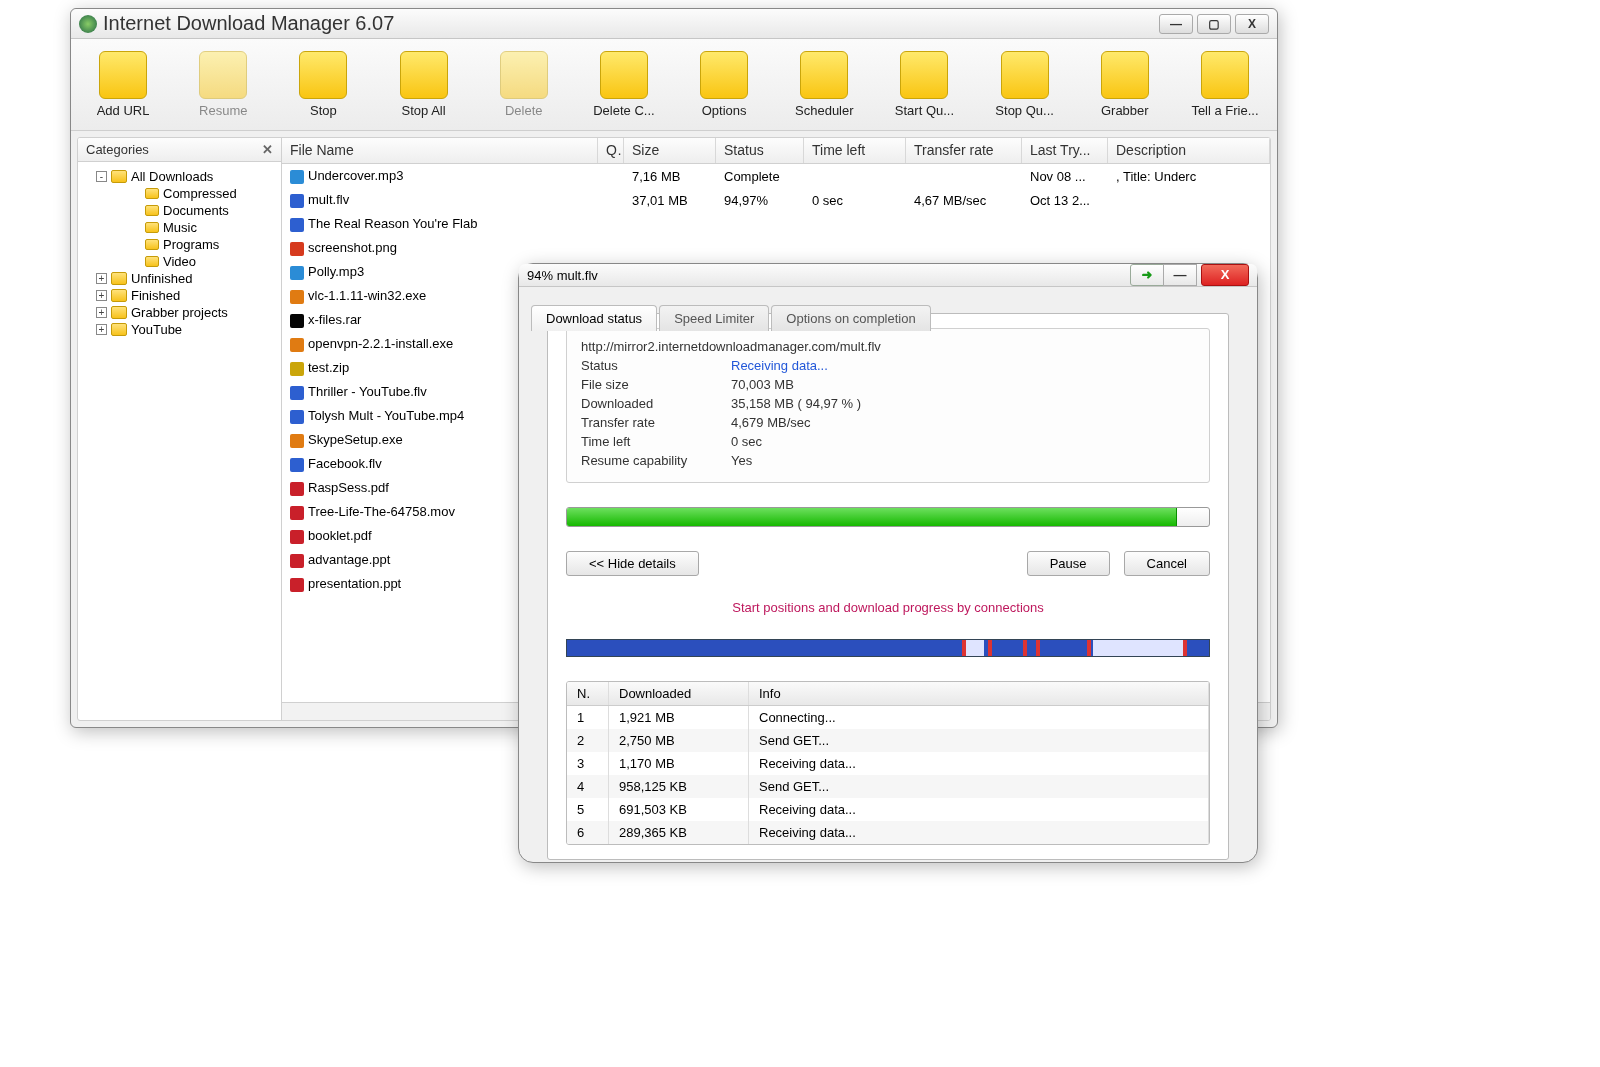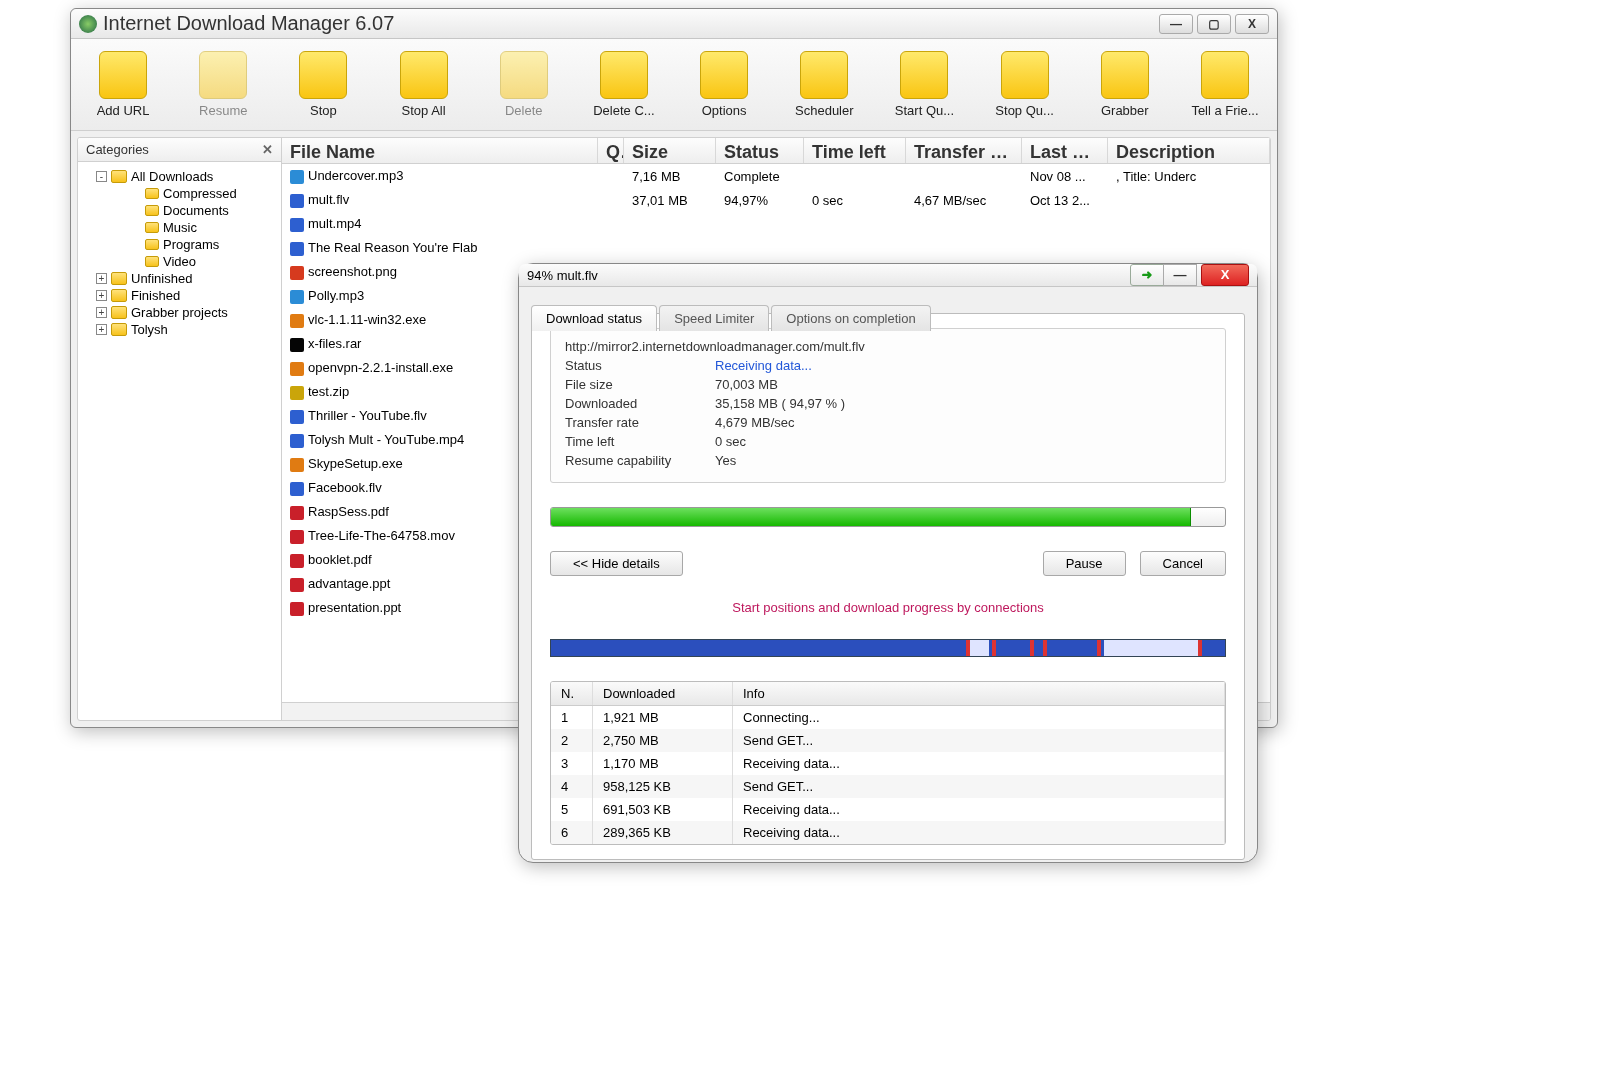--- a/index.html
+++ b/index.html
@@ -33,21 +33,21 @@
 .tree-item { display: flex; align-items: center; gap: 4px; padding: 1px 0; white-space: nowrap; cursor: pointer; }
 .tree-item.level1 { padding-left: 14px; }
 .tree-item.level2 { padding-left: 48px; }
 .expander { width: 11px; height: 11px; border: 1px solid #888; text-align: center; line-height: 9px; font-size: 10px; color: #444; background: #fff; }
 .expander.blank { border: none; background: none; }
 .folder-icon { width: 16px; height: 13px; background: linear-gradient(#ffe27a,#f7c21b); border: 1px solid #c69b08; border-radius: 2px; }
 .folder-icon.small { width: 14px; height: 11px; }
 
 .file-list { flex: 1; display: flex; flex-direction: column; }
 .col-headers { height: 26px; display: flex; background: linear-gradient(#fdfdfd,#eee); border-bottom: 1px solid #d0d0d0; }
-.col-headers .col { border-right: 1px solid #d8d8d8; padding: 4px 8px; font-size: 18px; color: #333; white-space: nowrap; overflow: hidden; text-overflow: ellipsis; font-weight: bold; }
+.col-headers .col { border-right: 1px solid #d8d8d8; padding: 4px 8px; font-size: 14px; color: #333; white-space: nowrap; overflow: hidden; text-overflow: ellipsis; }
 .files { flex: 1; overflow: auto; }
 .file-row { display: flex; align-items: center; height: 24px; }
 .file-row .cell { padding: 0 8px; white-space: nowrap; overflow: hidden; text-overflow: ellipsis; }
 .file-icn { width: 14px; height: 14px; margin-right: 4px; border-radius: 2px; display: inline-block; vertical-align: middle; }
 .scrollbar-h { height: 18px; background: #f2f2f2; border-top: 1px solid #d0d0d0; }
 
 
 .cName { width: 316px; }
 .cQ { width: 26px; text-align: center; }
 .cSize { width: 92px; }
@@ -63,21 +63,21 @@
 .dl-win-ctrls { margin-left: auto; display: flex; }
 .dl-btn-green { width: 34px; height: 22px; background: linear-gradient(#fff,#e8e8e8); border: 1px solid #9a9; border-radius: 3px 0 0 3px; color: #189a18; font-weight: bold; text-align: center; line-height: 20px; }
 .dl-btn-rest { width: 34px; height: 22px; background: linear-gradient(#fff,#e8e8e8); border: 1px solid #aaa; text-align: center; line-height: 20px; font-weight: bold; color: #333; margin-left: -1px; }
 .dl-btn-close { width: 48px; height: 22px; background: linear-gradient(#f26a5a,#d22); border: 1px solid #a11; color: #fff; font-weight: bold; text-align: center; line-height: 20px; margin-left: 4px; border-radius: 3px; }
 
 .tabs-bar { height: 32px; display: flex; align-items: flex-end; padding-left: 12px; background: #f0f0f0; }
 .tab { padding: 5px 14px; background: linear-gradient(#fff,#f0f0f0); border: 1px solid #bcbcbc; border-bottom: none; border-radius: 4px 4px 0 0; margin-right: 2px; position: relative; top: 18px; cursor: pointer; font-size: 13px; }
 .tab:not(.active) { background: linear-gradient(#f3f3f3,#e4e4e4); color: #555; }
 .tab.active { z-index: 2; }
 
-.tab-body { flex: 1; margin: 0 12px 12px; border: 1px solid #bcbcbc; border-radius: 0 3px 3px 3px; background: #fff; padding: 14px 18px; display: flex; flex-direction: column; gap: 24px; }
+.tab-body { flex: 1; margin: 0 28px 12px; border: 1px solid #bcbcbc; border-radius: 0 3px 3px 3px; background: #fff; padding: 14px 18px; display: flex; flex-direction: column; gap: 24px; }
 .panel-info { border: 1px solid #d0d0d0; border-radius: 3px; padding: 10px 14px; background: #fdfdfd; }
 .panel-info .row { display: flex; margin-bottom: 4px; }
 .panel-info .k { width: 150px; color: #333; }
 .panel-info .v { color: #333; }
 .panel-info .v.link { color: #2257d8; }
 .url-line { color: #333; margin-bottom: 4px; }
 
 .progress { height: 20px; border: 1px solid #999; border-radius: 3px; background: linear-gradient(#fff,#eee); overflow: hidden; }
 .progress-fill { height: 100%; background: linear-gradient(#6de05e,#15b800); width: 95%; border-right: 1px solid #0a8d00; }
 
@@ -215,21 +215,21 @@
             <span>Finished</span>
           </div>
           <div class="tree-item level1">
             <span class="expander">+</span>
             <span class="folder-icon "></span>
             <span>Grabber projects</span>
           </div>
           <div class="tree-item level1">
             <span class="expander">+</span>
             <span class="folder-icon "></span>
-            <span>Tolysh</span>
+            <span>YouTube</span>
           </div>
         </div>
     </div>
 
     <div class="file-list">
       <div class="col-headers">
         <div class="col cName">File Name</div>
         <div class="col cQ">Q</div>
         <div class="col cSize">Size</div>
         <div class="col cStatus">Status</div>
@@ -253,30 +253,20 @@
             <div class="cell cName"><span class="file-icn" style="background:#2d5fd0"></span><span>mult.flv</span></div>
             <div class="cell cQ"></div>
             <div class="cell cSize">37,01 MB</div>
             <div class="cell cStatus">94,97%</div>
             <div class="cell cTime">0 sec</div>
             <div class="cell cRate">4,67 MB/sec</div>
             <div class="cell cLast">Oct 13 2...</div>
             <div class="cell cDesc"></div>
           </div>
           <div class="file-row">
-            <div class="cell cName"><span class="file-icn" style="background:#2d5fd0"></span><span>mult.mp4</span></div>
-            <div class="cell cQ"></div>
-            <div class="cell cSize"></div>
-            <div class="cell cStatus"></div>
-            <div class="cell cTime"></div>
-            <div class="cell cRate"></div>
-            <div class="cell cLast"></div>
-            <div class="cell cDesc"></div>
-          </div>
-          <div class="file-row">
             <div class="cell cName"><span class="file-icn" style="background:#2d5fd0"></span><span>The Real Reason You're Flab</span></div>
             <div class="cell cQ"></div>
             <div class="cell cSize"></div>
             <div class="cell cStatus"></div>
             <div class="cell cTime"></div>
             <div class="cell cRate"></div>
             <div class="cell cLast"></div>
             <div class="cell cDesc"></div>
           </div>
           <div class="file-row">

